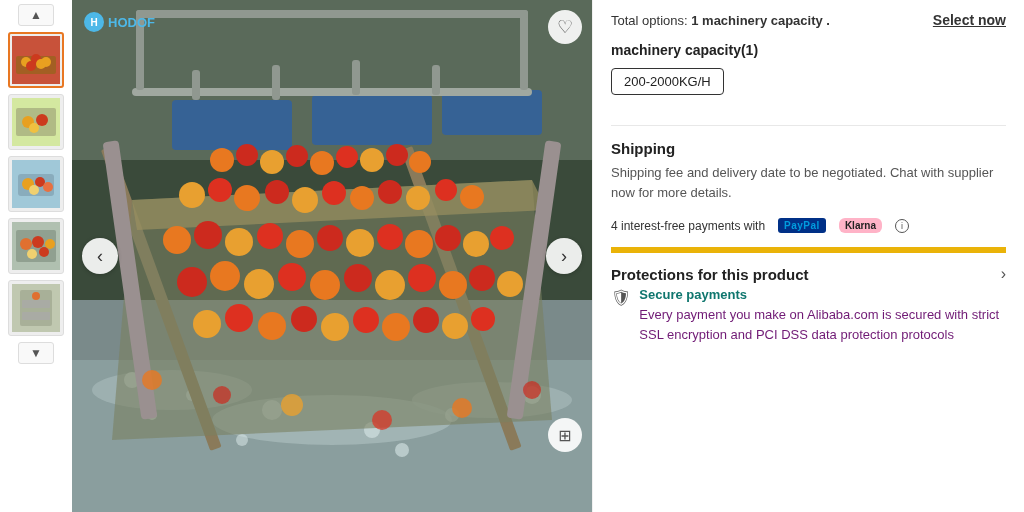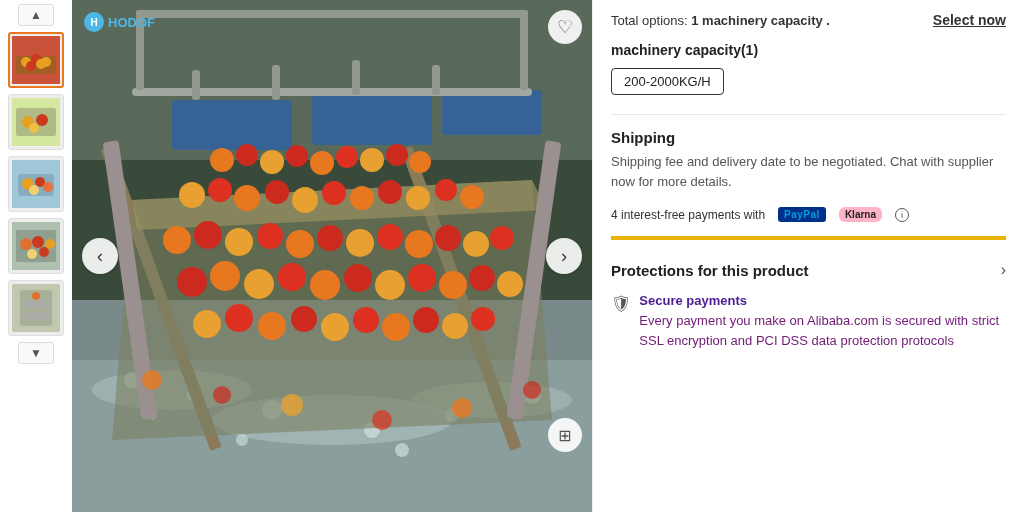--- a/index.html
+++ b/index.html
@@ -191,21 +191,21 @@
     }
 
     .capacity-option {
       display: inline-block;
       border: 1px solid #333;
       border-radius: 4px;
       padding: 5px 12px;
       font-size: 13px;
       color: #222;
       cursor: pointer;
-      margin-bottom: 5px;
+      margin-bottom: 16px;
       text-align: center;
     }
 
     .divider {
       border: none;
       border-top: 1px solid #e8e8e8;
       margin: 14px 0;
     }
 
     .shipping-title {
@@ -286,23 +286,23 @@
       justify-content: center;
       font-size: 9px;
       color: #555;
       cursor: pointer;
     }
 
     .protections-row {
       display: flex;
       align-items: center;
       justify-content: space-between;
-      border-top: 4px solid #eab308;
-      padding-top: 21px;
-      margin-bottom: 14px;
+      border-top: 6px solid #eab308;
+      padding-top: 12px;
+      margin-bottom: 4px;
     }
     .protections-title {
       font-size: 15px;
       font-weight: 700;
       color: #222;
     }
     .chevron-right {
       font-size: 16px;
       color: #555;
       cursor: pointer;
@@ -317,21 +317,21 @@
     .shield-icon {
       color: #555;
       font-size: 16px;
       margin-top: 1px;
       flex-shrink: 0;
     }
     .secure-payments-content {}
     .secure-payments-title {
       font-size: 13px;
       font-weight: 700;
-      color: #4c1d95;
+      color: #0f766e;
       margin-bottom: 3px;
     }
     .secure-payments-desc {
       font-size: 13px;
       color: #701a75;
       line-height: 1.5;
     }
   </style>
 </head>
 <body>

